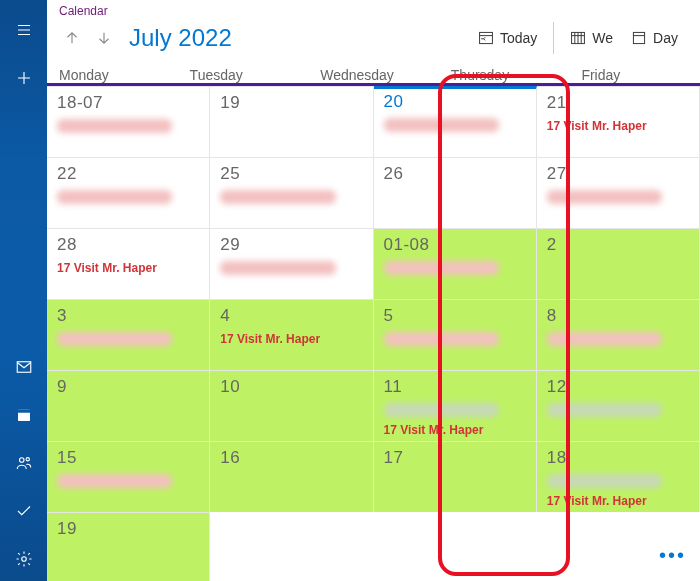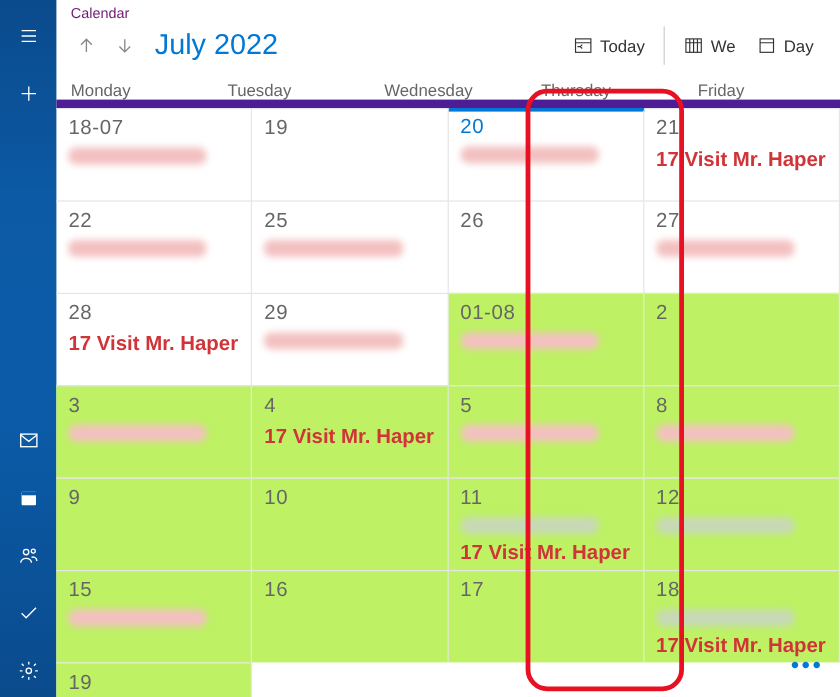--- a/index.html
+++ b/index.html
@@ -15,29 +15,29 @@
   .titlebar { height: 24px; padding: 4px 0 0 12px; font-size: 12px; color: #701a75; }
   .header { display: flex; align-items: center; height: 50px; padding: 0 8px 0 10px; border-bottom: 1px solid transparent; }
   .nav-arrows { display: flex; gap: 2px; }
   .arrow-btn { width: 30px; height: 30px; display: flex; align-items: center; justify-content: center; color: #888; cursor: pointer; }
   .arrow-btn svg { width: 18px; height: 18px; stroke: #888; fill: none; stroke-width: 1.5; }
   .month-title { font-size: 24px; color: #0078d4; font-weight: 400; margin-left: 10px; }
   .header .grow { flex: 1; }
   .view-btn { display: flex; align-items: center; gap: 6px; padding: 0 14px; height: 40px; color: #333; cursor: pointer; font-size: 14px; }
   .view-btn svg { width: 16px; height: 16px; stroke: #333; fill: none; stroke-width: 1.2; }
   .divider { width: 1px; height: 32px; background: #ccc; margin: 0 2px; }
-  .day-headers { display: grid; grid-template-columns: repeat(5, 1fr); height: 36px; border-bottom: 7px solid #4c1d95; }
+  .day-headers { display: grid; grid-template-columns: repeat(5, 1fr); height: 36px; border-bottom: 3px solid #4c1d95; }
   .day-header { padding: 8px 0 0 12px; color: #666; font-size: 14px; }
   .grid { flex: 1; display: grid; grid-template-columns: repeat(4, 1fr); grid-auto-rows: 1fr; }
   .cell { border-top: 1px solid #e5e5e5; border-right: 1px solid #e5e5e5; padding: 6px 8px 4px 10px; position: relative; overflow: hidden; }
   .cell.col-first { border-left: none; }
   .cell .date { font-size: 17px; color: #666; font-weight: 400; letter-spacing: 0.5px;}
   .cell.today { border-top: 3px solid #0078d4; padding-top: 3px; }
   .cell.today .date { color: #0078d4; font-weight: 400; }
-  .cell .event { margin-top: 6px; font-size: 17px; font-weight: 700; color: #d13438; white-space: nowrap; overflow: hidden; text-overflow: ellipsis; }
+  .cell .event { margin-top: 6px; font-size: 12px; font-weight: 700; color: #d13438; white-space: nowrap; overflow: hidden; text-overflow: ellipsis; }
   .cell .blurred { margin-top: 6px; height: 14px; border-radius: 6px; background: #f3c0c0; filter: blur(3px); width: 80%; }
   .cell .blurred.b2 { background: #c7d8b7; }
   .cell.alt { background: #bef264; }
   .highlight-box { position: absolute; border: 4px solid #e81123; border-radius: 18px; pointer-events: none; left: 438px; top: 74px; width: 132px; height: 502px; z-index: 50; }
   .more-btn { position: absolute; right: 14px; bottom: 14px; color: #0078d4; font-size: 20px; letter-spacing: 2px; cursor: pointer; }
 </style>
 </head>
 <body>
 
 <div class="app">

